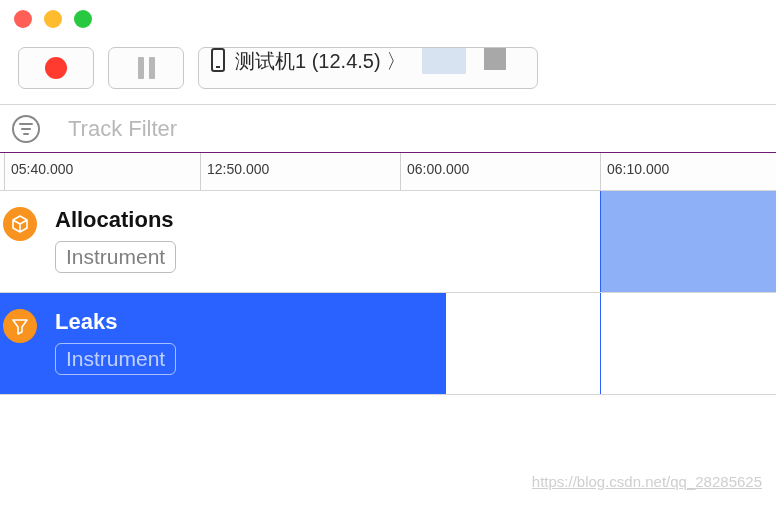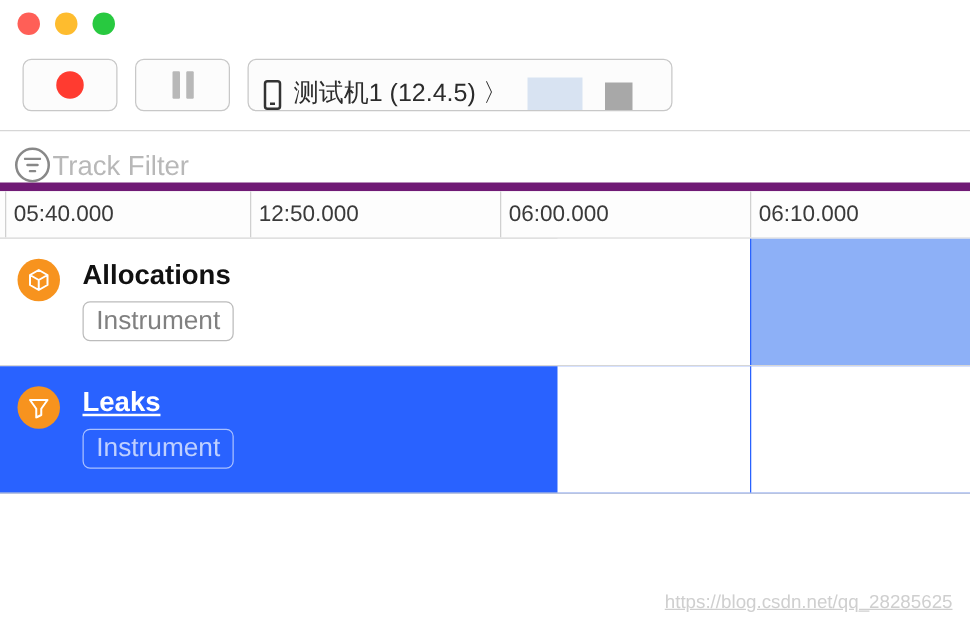--- a/index.html
+++ b/index.html
@@ -10,50 +10,50 @@
     .traffic span { width: 18px; height: 18px; border-radius: 50%; display: block; }
     .t-close { background: #ff5f57; }
     .t-min { background: #febc2e; }
     .t-max { background: #28c940; }
 
     .toolbar { height: 60px; display: flex; align-items: center; padding: 0 18px; gap: 14px; }
     .tool-btn { width: 76px; height: 42px; border: 1px solid #c8c8c8; border-radius: 7px; background: #fcfcfc; display: flex; align-items: center; justify-content: center; cursor: pointer; }
     .record-dot { width: 22px; height: 22px; border-radius: 50%; background: #ff3b30; }
     .pause-bars { display: flex; gap: 5px; }
     .pause-bars span { width: 6px; height: 22px; background: #b8b8b8; border-radius: 1px; }
-    .device-pill { flex: 0 0 auto; width: 340px; height: 42px; border: 1px solid #c8c8c8; border-radius: 7px; background: #fcfcfc; display: flex; align-items: flex-end; padding: 0 12px; gap: 10px; cursor: pointer; }
+    .device-pill { flex: 0 0 auto; width: 340px; height: 42px; border: 1px solid #c8c8c8; border-radius: 7px; background: #fcfcfc; display: flex; align-items: flex-start; padding: 0 12px; gap: 10px; cursor: pointer; }
     .phone-glyph { width: 14px; height: 24px; border: 2px solid #333; border-radius: 3px; position: relative; }
     .phone-glyph::after { content: ""; position: absolute; width: 4px; height: 2px; background: #333; bottom: 2px; left: 50%; transform: translateX(-50%); }
     .device-label { font-size: 20px; color: #2b2b2b; white-space: nowrap; }
     .greyblock1 { width: 44px; height: 26px; background: #d8e3f2; margin-left: 6px; }
     .greyblock2 { width: 22px; height: 22px; background: #a8a8a8; margin-left: 8px; }
 
     .divider { height: 1px; background: #d6d6d6; margin-top: 6px; }
 
-    .filter-row { height: 48px; display: flex; align-items: flex-end; padding: 0 12px; gap: 2px; border-bottom: 7px solid #701a75; }
+    .filter-row { height: 48px; display: flex; align-items: center; padding: 0 12px; gap: 28px; border-bottom: 1px solid #701a75; }
     .filter-icon { width: 28px; height: 28px; border: 2px solid #888; border-radius: 50%; display: flex; align-items: center; justify-content: center; }
     .filter-icon svg { display: block; }
     .filter-input { flex: 1; border: none; outline: none; font-size: 22px; color: #222; background: transparent; }
     .filter-input::placeholder { color: #b8b8b8; }
 
     .ruler { height: 38px; border-bottom: 1px solid #d6d6d6; position: relative; background: #fdfdfd; overflow: hidden; }
-    .tick { position: absolute; top: 0; height: 100%; border-left: 1px solid #d0d0d0; padding: 8px 0 0 6px; font-size: 18px; color: #3a3a3a; }
+    .tick { position: absolute; top: 0; height: 100%; border-left: 1px solid #d0d0d0; padding: 8px 0 0 6px; font-size: 14px; color: #3a3a3a; }
 
     .track { height: 102px; border-bottom: 1px solid #d6d6d6; display: flex; position: relative; }
-    .track-left { width: 446px; display: flex; padding: 16px 10px 0 14px; gap: 18px; }
+    .track-left { width: 446px; display: flex; padding: 16px 10px 0 3px; gap: 18px; }
     .track-right { flex: 1; position: relative; background: #fff; }
     .ico-wrap { width: 34px; height: 34px; border-radius: 50%; display: flex; align-items: center; justify-content: center; flex-shrink: 0; }
     .orange { background: #f7931e; }
     .track-body { flex: 1; }
     .track-title { font-size: 22px; font-weight: 700; color: #111; margin-bottom: 8px; }
     .instr-tag { display: inline-block; border: 1.5px solid #bcbcbc; border-radius: 6px; padding: 3px 10px; font-size: 21px; color: #808080; }
     .track-label-right { position: absolute; right: 6px; top: 50%; transform: translateY(-50%); font-size: 22px; font-weight: 500; }
     .lbl-blue { color: #2962ff; }
 
-    .track.selected { background: #2962ff; color: #fff; text-decoration: underline; }
+    .track.selected { background: #2962ff; color: #fff; }
     .selected .track-title { color: #fff; }
     .selected .instr-tag { border-color: rgba(255,255,255,0.6); color: rgba(255,255,255,0.7); }
     .selected .track-label-right { color: #fff; }
 
     .shade-blue { position: absolute; top: 0; height: 100%; background: #8db0f7; }
     .vline-sel { position: absolute; top: 0; bottom: 0; border-left: 1px solid #2962ff; }
 
     .watermark { position: absolute; bottom: 18px; right: 14px; color: #cfcfcf; font-size: 15px; pointer-events: none; text-decoration: underline; }
   </style>
 </head>

